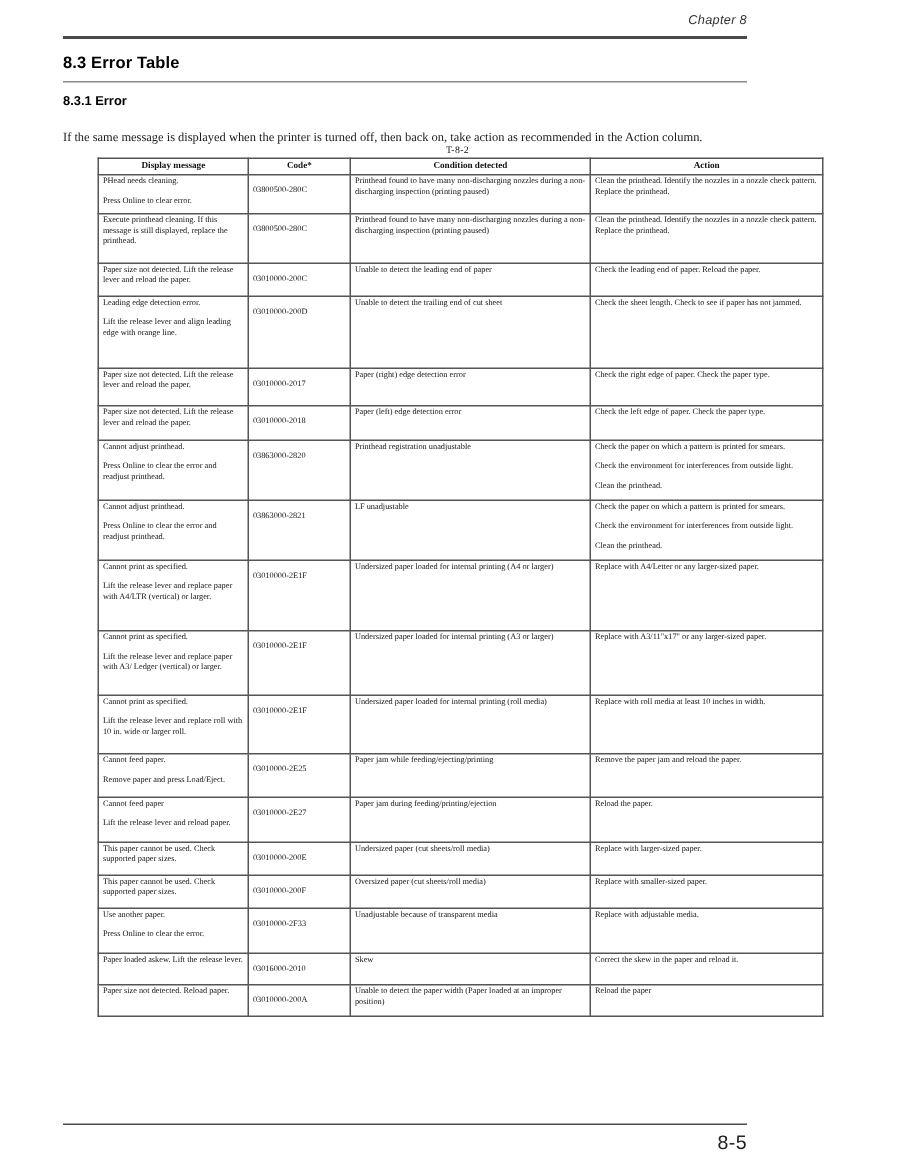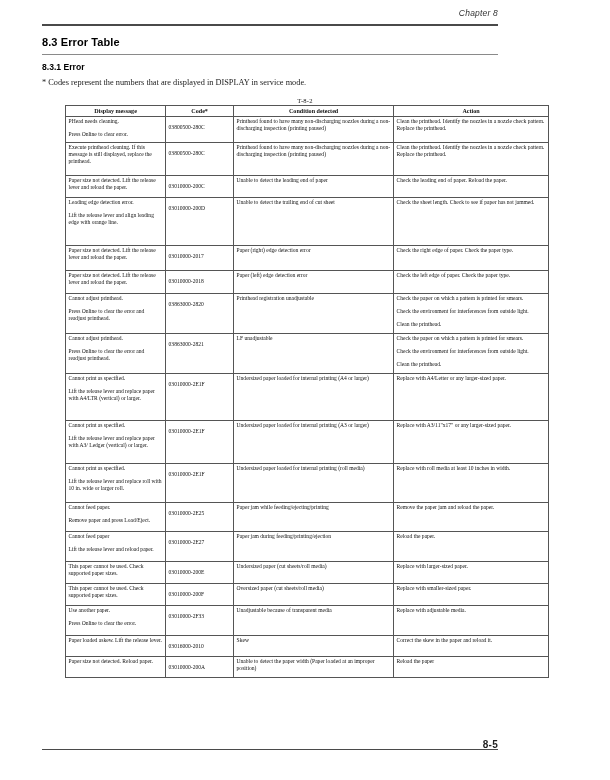--- a/index.html
+++ b/index.html
@@ -134,43 +134,43 @@
   .foot-rule {
     position: absolute;
     bottom: 30px;
     left: 42px;
     right: 42px;
     height: 0;
     border-top: 1.6px solid #4a4a4a;
   }
   .folio {
     position: absolute;
-    bottom: 30px;
+    bottom: 11px;
     right: 42px;
     font-family: "Liberation Sans", sans-serif;
-    font-weight: bold;
-    font-size: 10px;
+    font-weight: normal;
+    font-size: 13px;
     color: #222;
     letter-spacing: .3px;
   }
 </style>
 </head>
 <body>
 
 <div class="page">
 
   <div class="running-head">Chapter 8</div>
   <div class="head-rule"></div>
 
   <div class="sec-title">8.3 Error Table</div>
   <div class="sec-rule"></div>
 
   <div class="subsec-title">8.3.1 Error</div>
 
-  <div class="note note-1">* Codes represent the numbers that are displayed in DISPLAY in service mode.</div>
+  <div class="note note-2">If the same message is displayed when the printer is turned off, then back on, take action as recommended in the Action column.</div>
 
   <div class="table-id">T-8-2</div>
 
   <div class="tbl-wrap">
     <table class="errtbl">
       <colgroup>
         <col class="c-msg">
           <col class="c-code">
           <col class="c-cond">
           <col class="c-act">

